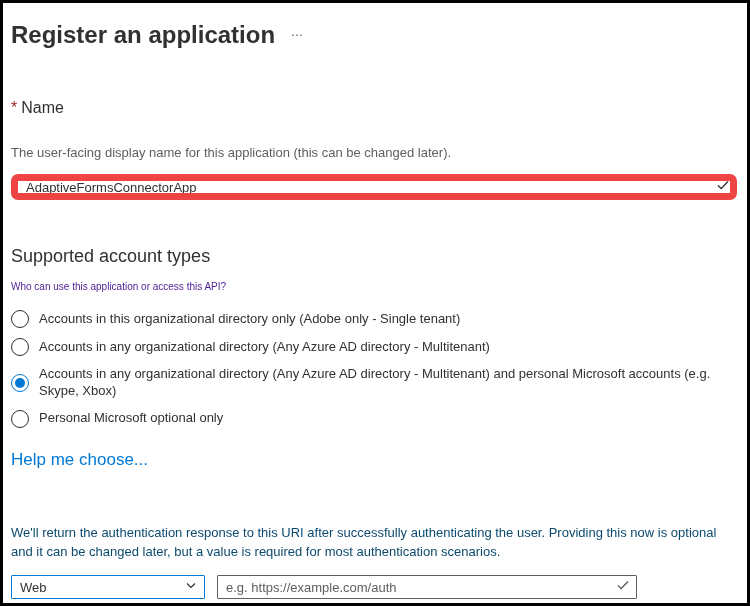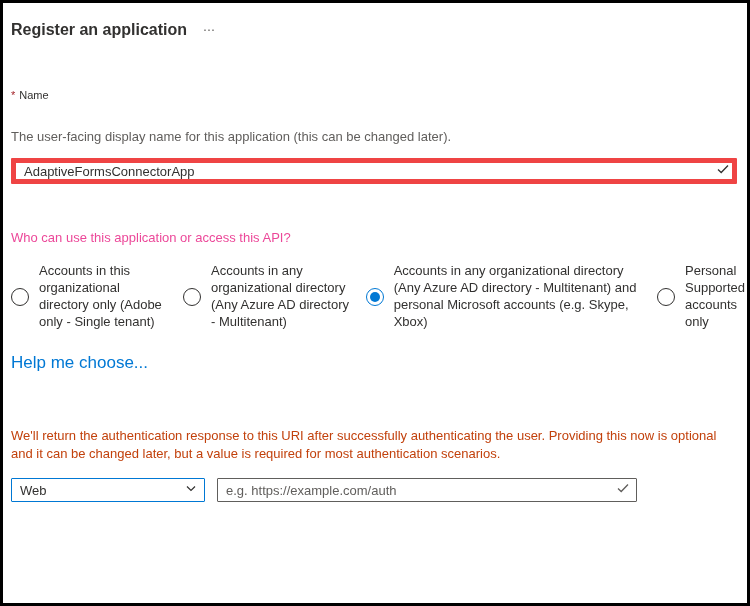--- a/index.html
+++ b/index.html
@@ -24,31 +24,31 @@
     .inner {
       padding: 18px 2px 18px 8px;
     }
     .title-row {
       display: flex;
       align-items: center;
       gap: 16px;
       margin-bottom: 50px;
     }
     .page-title {
-      font-size: 16px;
+      font-size: 24px;
       font-weight: 600;
       color: #323130;
     }
     .ellipsis {
       font-size: 12px;
       color: #605e5c;
       letter-spacing: 2px;
     }
     .field-label {
-      font-size: 11px;
+      font-size: 16px;
       color: #323130;
       margin-bottom: 18px;
       display: block;
     }
     .required-star {
       color: #a4262c;
       margin-right: 4px;
     }
     .field-help {
       font-size: 13px;
@@ -57,22 +57,22 @@
       margin-top: 28px;
     }
     .text-input-wrap {
       position: relative;
       width: 726px;
       margin-bottom: 46px;
     }
     .text-input {
       width: 100%;
       height: 26px;
-      border: 5px solid #ef4444;
-      border-radius: 1px;
+      border: 7px solid #ef4444;
+      border-radius: 7px;
       padding: 2px 28px 2px 8px;
       font-family: inherit;
       font-size: 13px;
       color: #323130;
       outline: none;
       background: #fff;
     }
     .input-check {
       position: absolute;
       right: 8px;
@@ -82,27 +82,27 @@
       font-size: 12px;
       pointer-events: none;
     }
     .section-heading {
       font-size: 18px;
       font-weight: 400;
       color: #323130;
       margin-bottom: 14px;
     }
     .section-question {
-      font-size: 13px;
-      color: #ec4899;
+      font-size: 10px;
+      color: #4c1d95;
       margin-bottom: 18px;
     }
     .radio-group {
       display: flex;
-      flex-direction: row;
+      flex-direction: column;
       gap: 10px;
       margin-bottom: 22px;
     }
     .radio-item {
       display: flex;
       align-items: center;
       gap: 10px;
       cursor: pointer;
     }
     .radio-circle {
@@ -136,21 +136,21 @@
       color: #0078d4;
       font-size: 17px;
       cursor: pointer;
       text-decoration: none;
     }
     .section-gap {
       height: 54px;
     }
     .description {
       font-size: 13px;
-      color: #c2410c;
+      color: #0c4a6e;
       line-height: 1.45;
       margin-bottom: 14px;
       max-width: 726px;
     }
     .redirect-row {
       display: flex;
       gap: 12px;
       align-items: center;
     }
     .select-wrap {
@@ -215,38 +215,39 @@
     <div class="field-help">The user-facing display name for this application (this can be changed later).</div>
     <div class="text-input-wrap">
       <input type="text" class="text-input" value="AdaptiveFormsConnectorApp" style="">
       <span class="input-check">
         <svg width="12" height="12" viewBox="0 0 12 12">
             <path d="M1 6 L4.2 9 L11 2" stroke="#323130" stroke-width="1.3" fill="none"></path>
           </svg>
       </span>
     </div>
 
+    <h2 class="section-heading">Supported account types</h2>
     <div class="section-question">Who can use this application or access this API?</div>
 
     <div class="radio-group">
       <div class="radio-item">
         <span class="radio-circle"></span>
         <span class="radio-label">Accounts in this organizational directory only (Adobe only - Single tenant)</span>
       </div>
       <div class="radio-item">
         <span class="radio-circle"></span>
         <span class="radio-label">Accounts in any organizational directory (Any Azure AD directory - Multitenant)</span>
       </div>
       <div class="radio-item">
         <span class="radio-circle selected"></span>
         <span class="radio-label">Accounts in any organizational directory (Any Azure AD directory - Multitenant) and personal Microsoft accounts (e.g. Skype, Xbox)</span>
       </div>
       <div class="radio-item">
         <span class="radio-circle"></span>
-        <span class="radio-label">Personal Supported accounts only</span>
+        <span class="radio-label">Personal Microsoft optional only</span>
       </div>
     </div>
 
     <a class="help-link">Help me choose...</a>
 
     <div class="section-gap"></div>
 
     <div class="description">We'll return the authentication response to this URI after successfully authenticating the user. Providing this now is optional and it can be changed later, but a value is required for most authentication scenarios.</div>
 
     <div class="redirect-row">

